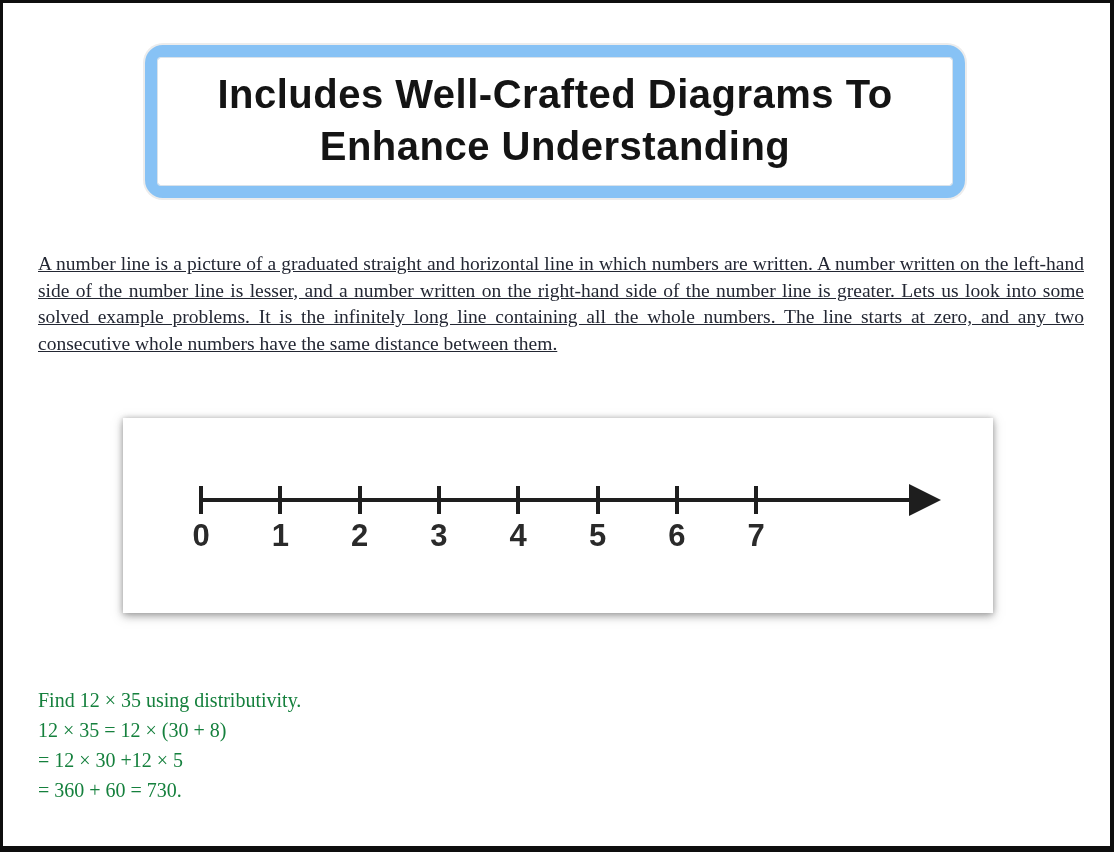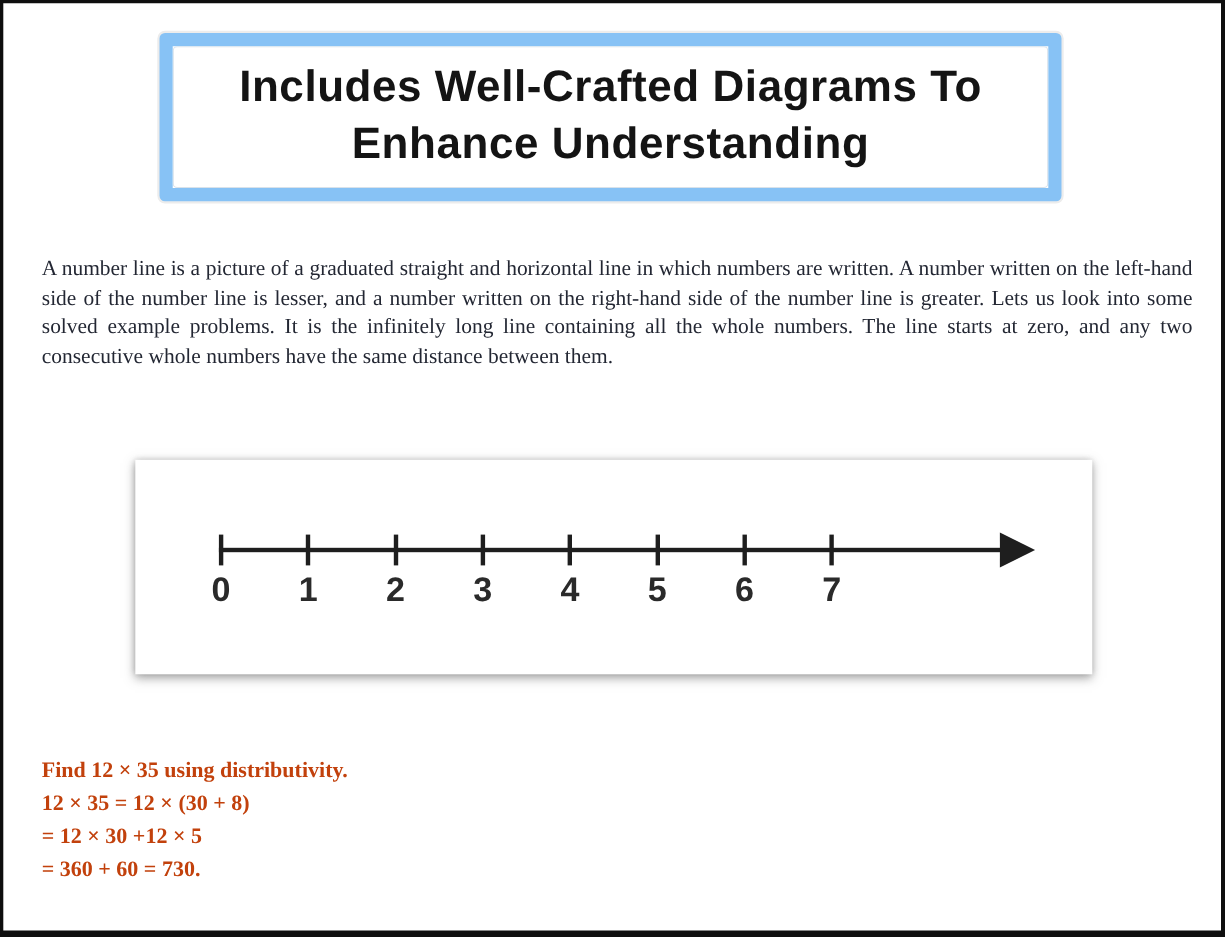--- a/index.html
+++ b/index.html
@@ -15,24 +15,24 @@
     position:absolute;inset:0;
     border:3px solid #0e0e0e;
     border-right-width:4px;
     border-bottom-width:6px;
     box-sizing:border-box;
     background:#fff;
   }
 
   
   .header-box{
-    position:absolute;left:142px;top:27px;width:820px;height:153px;
+    position:absolute;left:142px;top:42px;width:820px;height:153px;
     box-sizing:border-box;
     border:12px solid var(--accent);
-    border-radius:5px;
+    border-radius:18px;
     background:#fff;
     box-shadow:0 0 0 2px #ececec;
     display:flex;align-items:center;justify-content:center;
   }
   .header-inner{
     width:100%;height:100%;
     box-shadow:inset 0 0 0 1px #d9e2ea;
     border-radius:4px;
     display:flex;align-items:center;justify-content:center;
   }
@@ -42,26 +42,27 @@
     font-size:40px;line-height:52px;
     letter-spacing:.5px;
     color:var(--ink);
     text-align:center;
     max-width:780px;
     margin-top:-4px;
   }
 
   
   .intro{
-    position:absolute;left:35px;top:229px;width:1046px;
+    position:absolute;left:35px;top:248px;width:1046px;
     margin:0;
     font-family:"Liberation Serif","DejaVu Serif",serif;
     font-size:19.5px;line-height:26.5px;
     color:var(--body-ink);
     text-align:justify;
+    text-decoration:underline;
   }
 
   
   .nl-card{
     position:absolute;left:120px;top:415px;width:870px;height:195px;
     background:#fff;
     box-shadow:0 3px 9px rgba(90,90,90,.55),0 0 5px rgba(130,130,130,.4);
   }
   .nl-line{
     position:absolute;left:76px;top:80px;width:712px;height:4px;
@@ -83,23 +84,23 @@
     font-family:"Liberation Sans","DejaVu Sans",sans-serif;
     font-weight:600;
     font-size:31px;line-height:36px;
     color:#2a2a2a;
   }
 
   
   .example{
     position:absolute;left:35px;top:682px;
     font-family:"Liberation Serif","DejaVu Serif",serif;
-    font-weight:700;
+    font-weight:400;
     font-size:20px;line-height:30px;
-    color:#c2410c;
+    color:#15803d;
   }
 </style>
 </head>
 <body>
 
 <div class="frame">
 
   <div class="header-box">
     <div class="header-inner">
       <div class="header-title">Includes Well-Crafted Diagrams To Enhance Understanding</div>

